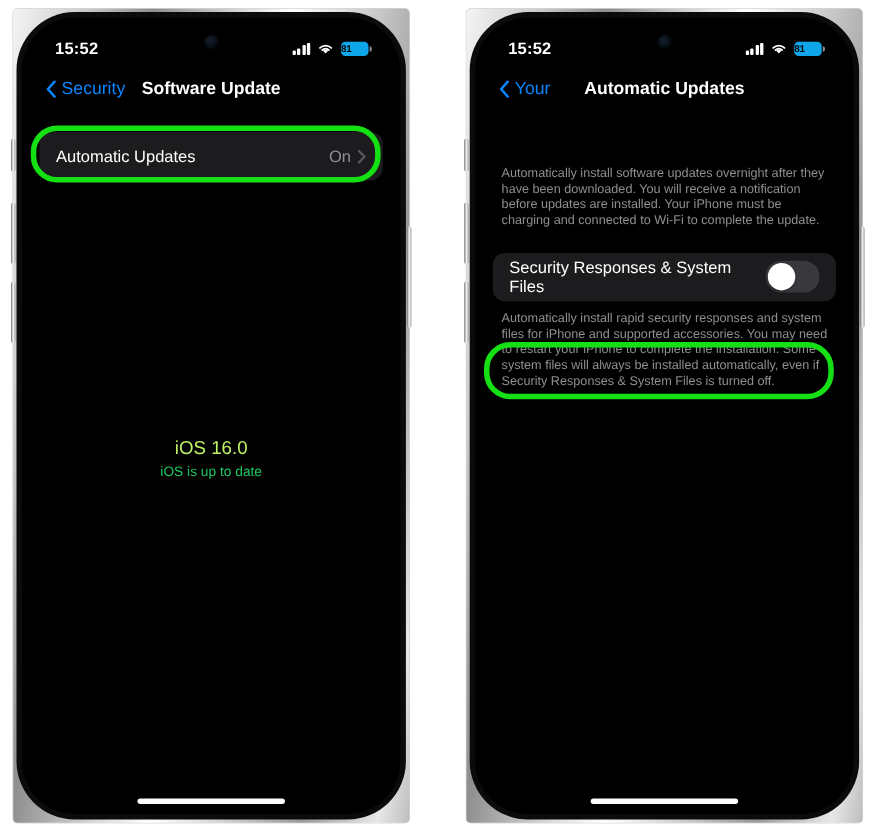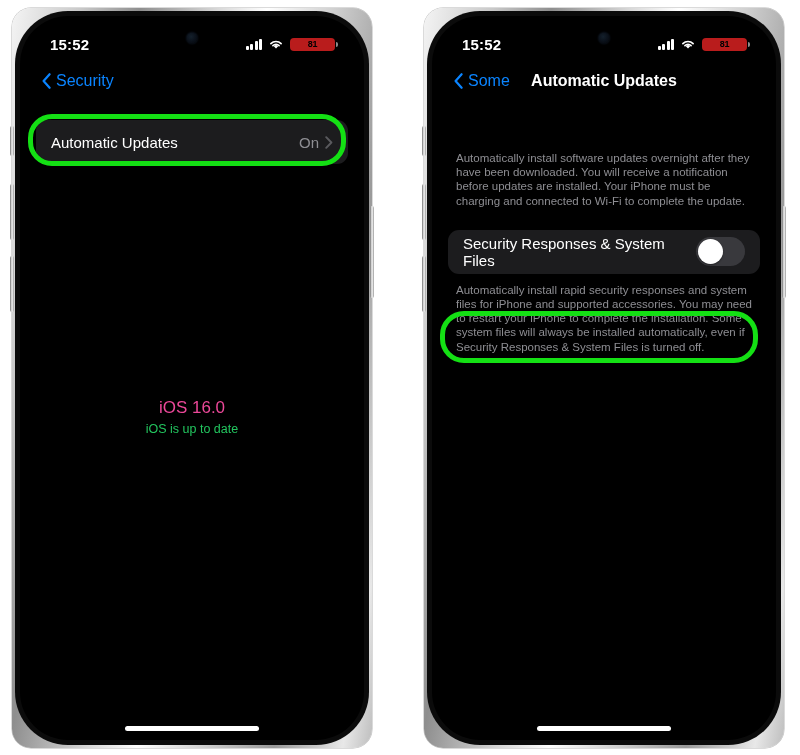--- a/index.html
+++ b/index.html
@@ -22,21 +22,21 @@
     height: 755px;
     background: #ffffff;
   }
 
   
   .phone {
     position: absolute;
     top: 8px;
     width: 360px;
     height: 740px;
-    border-radius: 19px;
+    border-radius: 4px;
     background: linear-gradient(100deg, #f4f4f4 0%, #c9c9c9 14%, #8e8e8e 26%, #d8d8d8 42%, #ffffff 52%, #cfcfcf 66%, #9a9a9a 80%, #e8e8e8 94%, #bdbdbd 100%);
     box-shadow: 0 0 0 0.5px rgba(120,120,120,0.55);
     box-sizing: border-box;
     padding: 19px;
   }
   .phone.left  { left: 12px; }
   .phone.right { left: 424px; }
 
   .phone-inner {
     position: absolute;
@@ -135,27 +135,26 @@
   .sig-bars i:nth-child(4) { height: 11px; background: #ffffff; }
 
   .wifi-icon { width: 16px; height: 12px; display:block; }
 
   .battery {
     position: relative;
     display: flex;
     align-items: center;
   }
   .battery-body {
-    width: 45px;
+    width: 25px;
     height: 13px;
     border-radius: 4px;
-    background: #b91c1c;
-    display: flex;
-    align-items: center;
-    justify-content: center;
+    background: #0ea5e9;
+    display: flex;
+    align-items: center;
   }
   .battery-pct {
     font-size: 9px;
     font-weight: bold;
     color: #000000;
     line-height: 1;
     letter-spacing: -0.2px;
   }
   .battery-cap {
     width: 2px;
@@ -282,21 +281,21 @@
   }
 
   
   .center-block {
     position: absolute;
     left: 0; right: 0;
     top: 296px;
     text-align: center;
   }
   .center-version {
-    color: #ec4899;
+    color: #bef264;
     font-size: 17px;
     margin-bottom: 4px;
   }
   .center-sub {
     color: #22c55e;
     font-size: 12.5px;
   }
 
   
   .home-indicator {
@@ -353,20 +352,21 @@
           </div>
         </div>
 
         <div class="navbar">
           <div class="nav-back">
             <svg class="chev-back" viewBox="0 0 9 16">
               <path d="M7.6 1.2 L1.6 8 L7.6 14.8" stroke="#0a84ff" stroke-width="2.2" fill="none" stroke-linecap="round" stroke-linejoin="round"></path>
             </svg>
             <span>Security</span>
           </div>
+          <div class="nav-title">Software Update</div>
         </div>
 
         <div class="content">
           <div class="spacer-18"></div>
           <div class="row">
             <span class="row-label">Automatic Updates</span>
             <div class="row-right">
               <span class="row-value">On</span>
               <svg class="chev-right" viewBox="0 0 8 13">
                 <path d="M1.2 1.2 L6.4 6.5 L1.2 11.8" stroke="#8e8e93" stroke-width="1.9" fill="none" stroke-linecap="round" stroke-linejoin="round"></path>
@@ -421,21 +421,21 @@
               <div class="battery-cap"></div>
             </div>
           </div>
         </div>
 
         <div class="navbar">
           <div class="nav-back">
             <svg class="chev-back" viewBox="0 0 9 16">
               <path d="M7.6 1.2 L1.6 8 L7.6 14.8" stroke="#0a84ff" stroke-width="2.2" fill="none" stroke-linecap="round" stroke-linejoin="round"></path>
             </svg>
-            <span>Some</span>
+            <span>Your</span>
           </div>
           <div class="nav-title">Automatic Updates</div>
         </div>
 
         <div class="content">
           <div class="spacer-18"></div>
 
 
           <div style="height:22px"></div>
 

